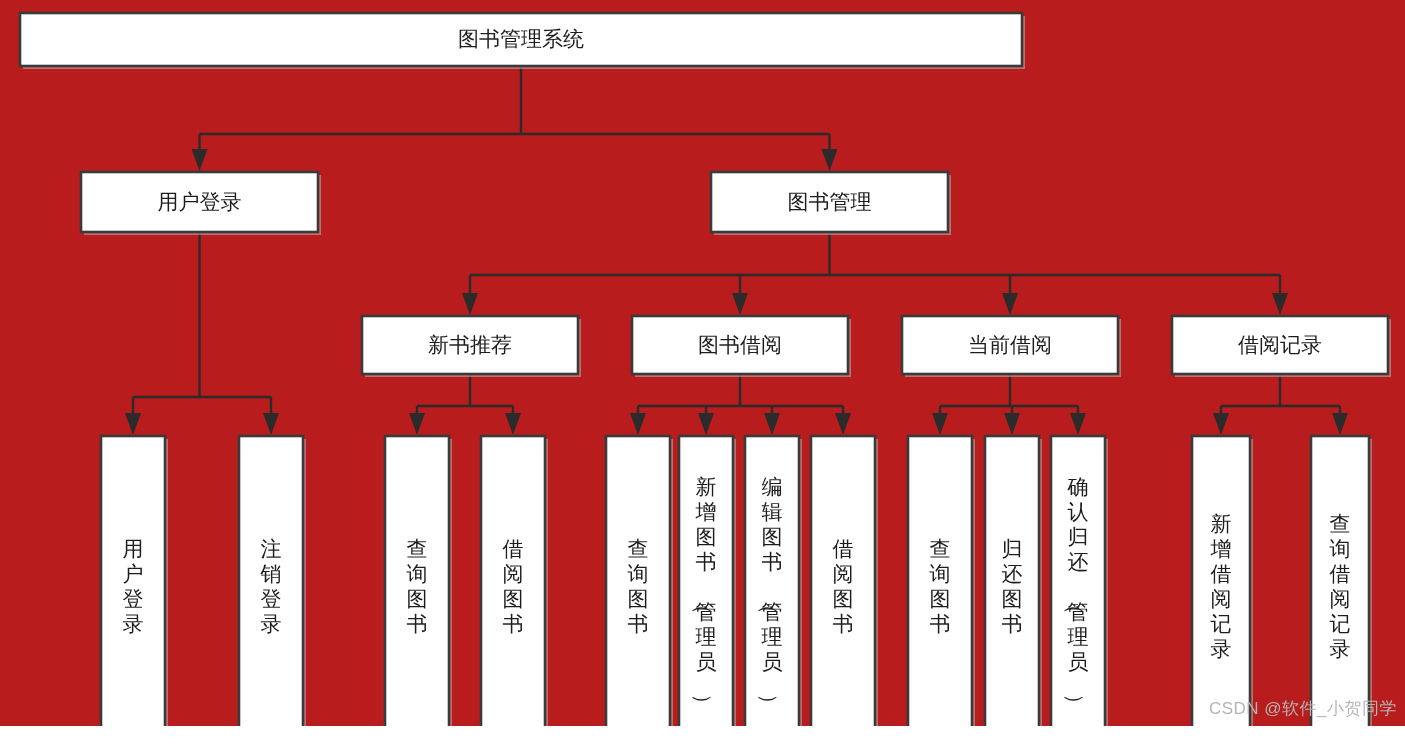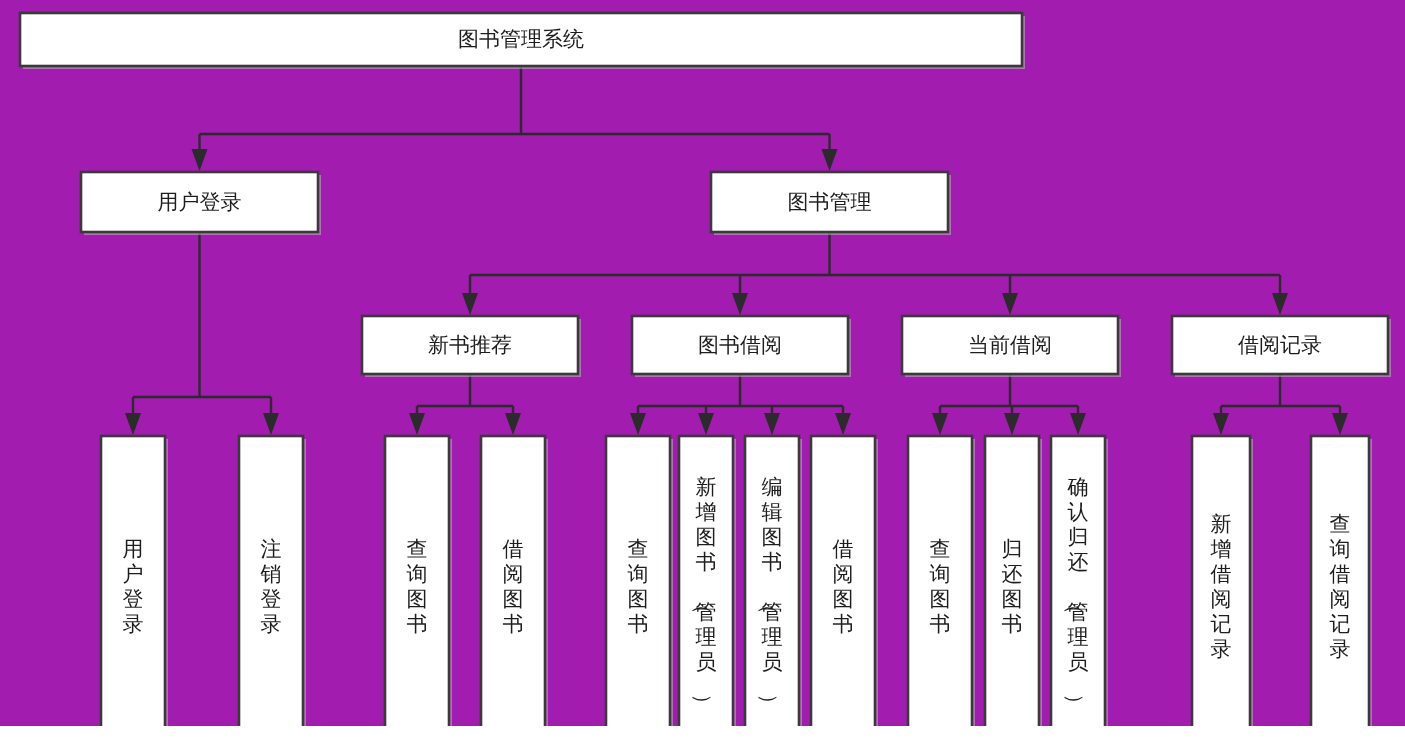--- a/index.html
+++ b/index.html
@@ -8,21 +8,21 @@
     padding: 0;
     background: #ffffff;
   }
   body {
     font-family: "Liberation Sans", "DejaVu Sans", sans-serif;
   }
   #diagram-root {
     position: relative;
     width: 1405px;
     height: 726px;
-    background: #a21caf;
+    background: #b91c1c;
     overflow: hidden;
   }
   svg.flow-svg {
     position: absolute;
     left: 0;
     top: 0;
     width: 1405px;
     height: 747px;
     display: block;
   }
@@ -239,13 +239,14 @@
           <rect class="node-rect" x="1192" y="436" width="58" height="299"></rect>
           <text class="node-label-vert" x="1221" y="531"><tspan x="1221" dy="0">新</tspan><tspan x="1221" dy="25">增</tspan><tspan x="1221" dy="25">借</tspan><tspan x="1221" dy="25">阅</tspan><tspan x="1221" dy="25">记</tspan><tspan x="1221" dy="25">录</tspan></text>
         </g>
         <g>
           <rect class="node-shadow" x="1314" y="439" width="58" height="299"></rect>
           <rect class="node-rect" x="1311" y="436" width="58" height="299"></rect>
           <text class="node-label-vert" x="1340" y="531"><tspan x="1340" dy="0">查</tspan><tspan x="1340" dy="25">询</tspan><tspan x="1340" dy="25">借</tspan><tspan x="1340" dy="25">阅</tspan><tspan x="1340" dy="25">记</tspan><tspan x="1340" dy="25">录</tspan></text>
         </g>
       </g>
   </svg>
+  <div class="watermark-text">CSDN @软件_小贺同学</div>
 </div>
 
 </body></html>

